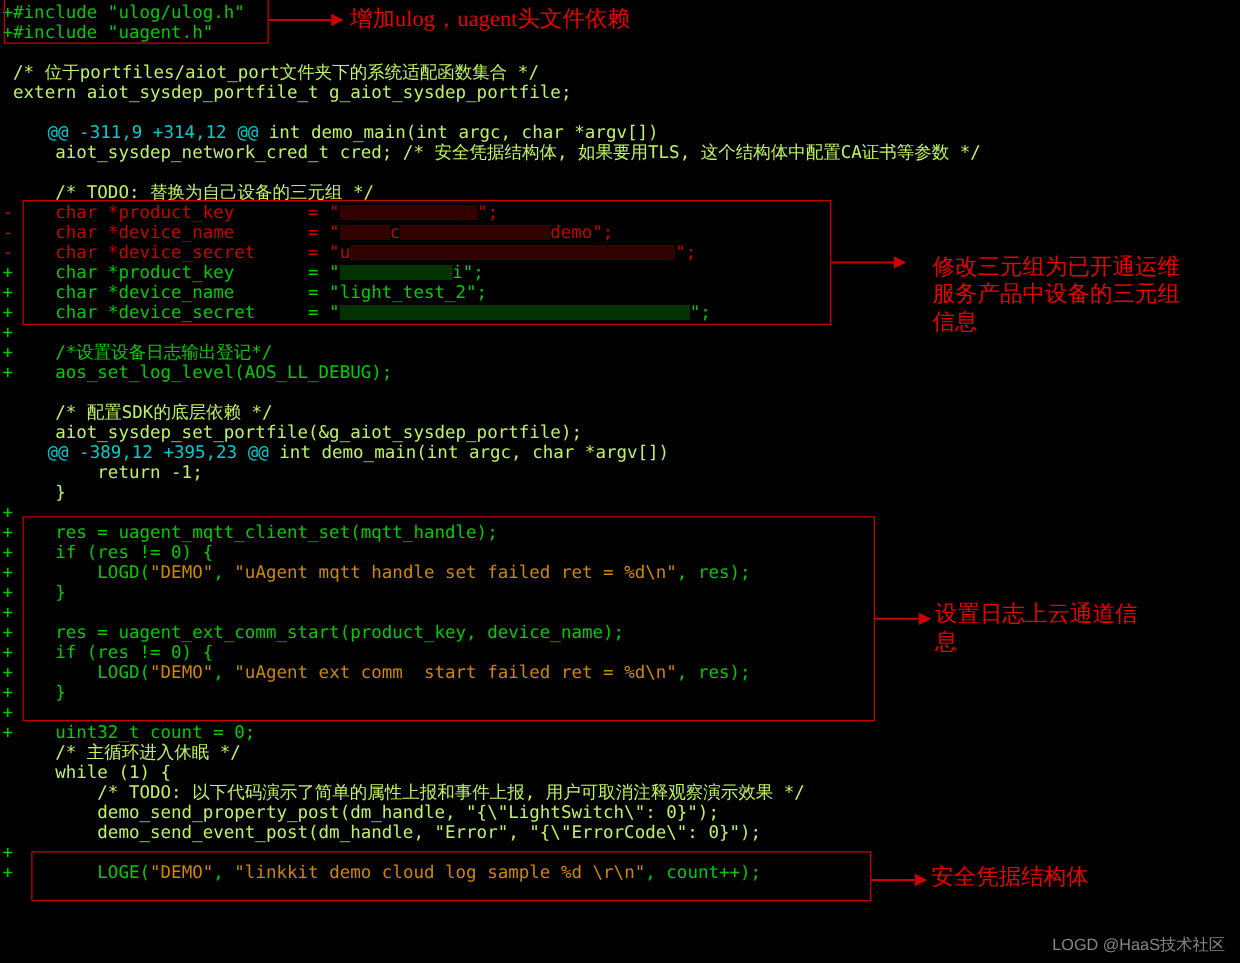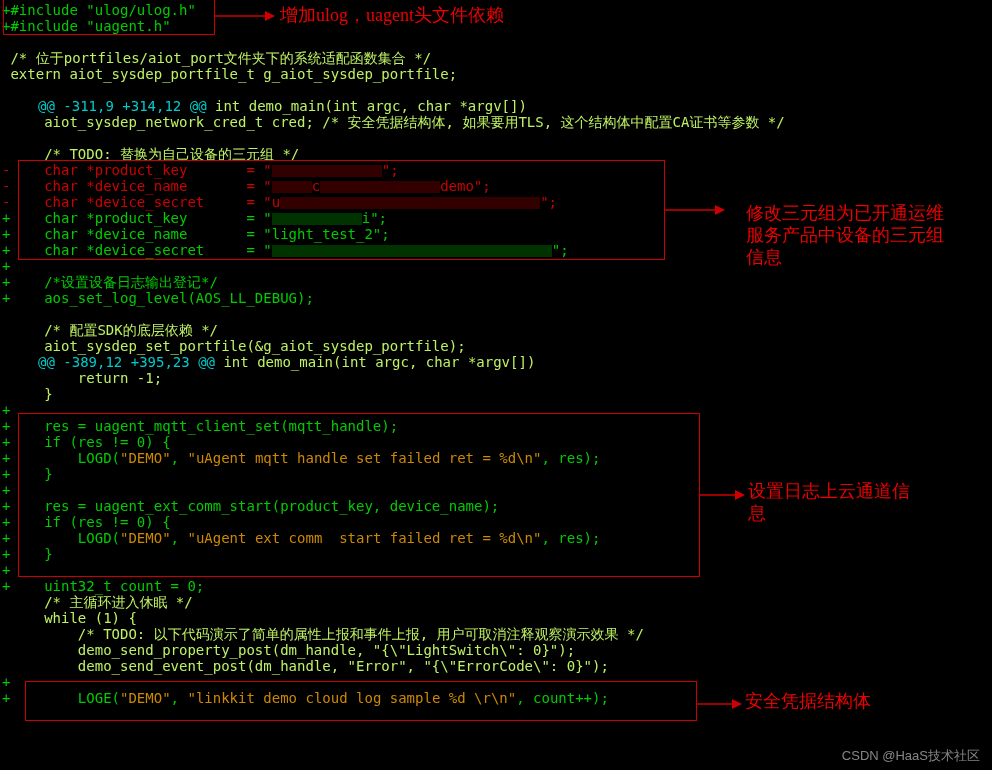--- a/index.html
+++ b/index.html
@@ -103,13 +103,13 @@
 </svg>
 
 <div class="annotation" style="left:280px;top:4px;">增加ulog，uagent头文件依赖</div>
 <div class="annotation" style="left:730px;top:202px;white-space:pre-line;margin-left:16px;">修改三元组为已开通运维
 服务产品中设备的三元组
 信息</div>
 <div class="annotation" style="left:748px;top:480px;white-space:pre-line;">设置日志上云通道信
 息</div>
 <div class="annotation" style="left:745px;top:690px;">安全凭据结构体</div>
 
-<div class="watermark">CSDN @HaaS技术社区</div>
+<div class="watermark">LOGD @HaaS技术社区</div>
 
 </body></html>

